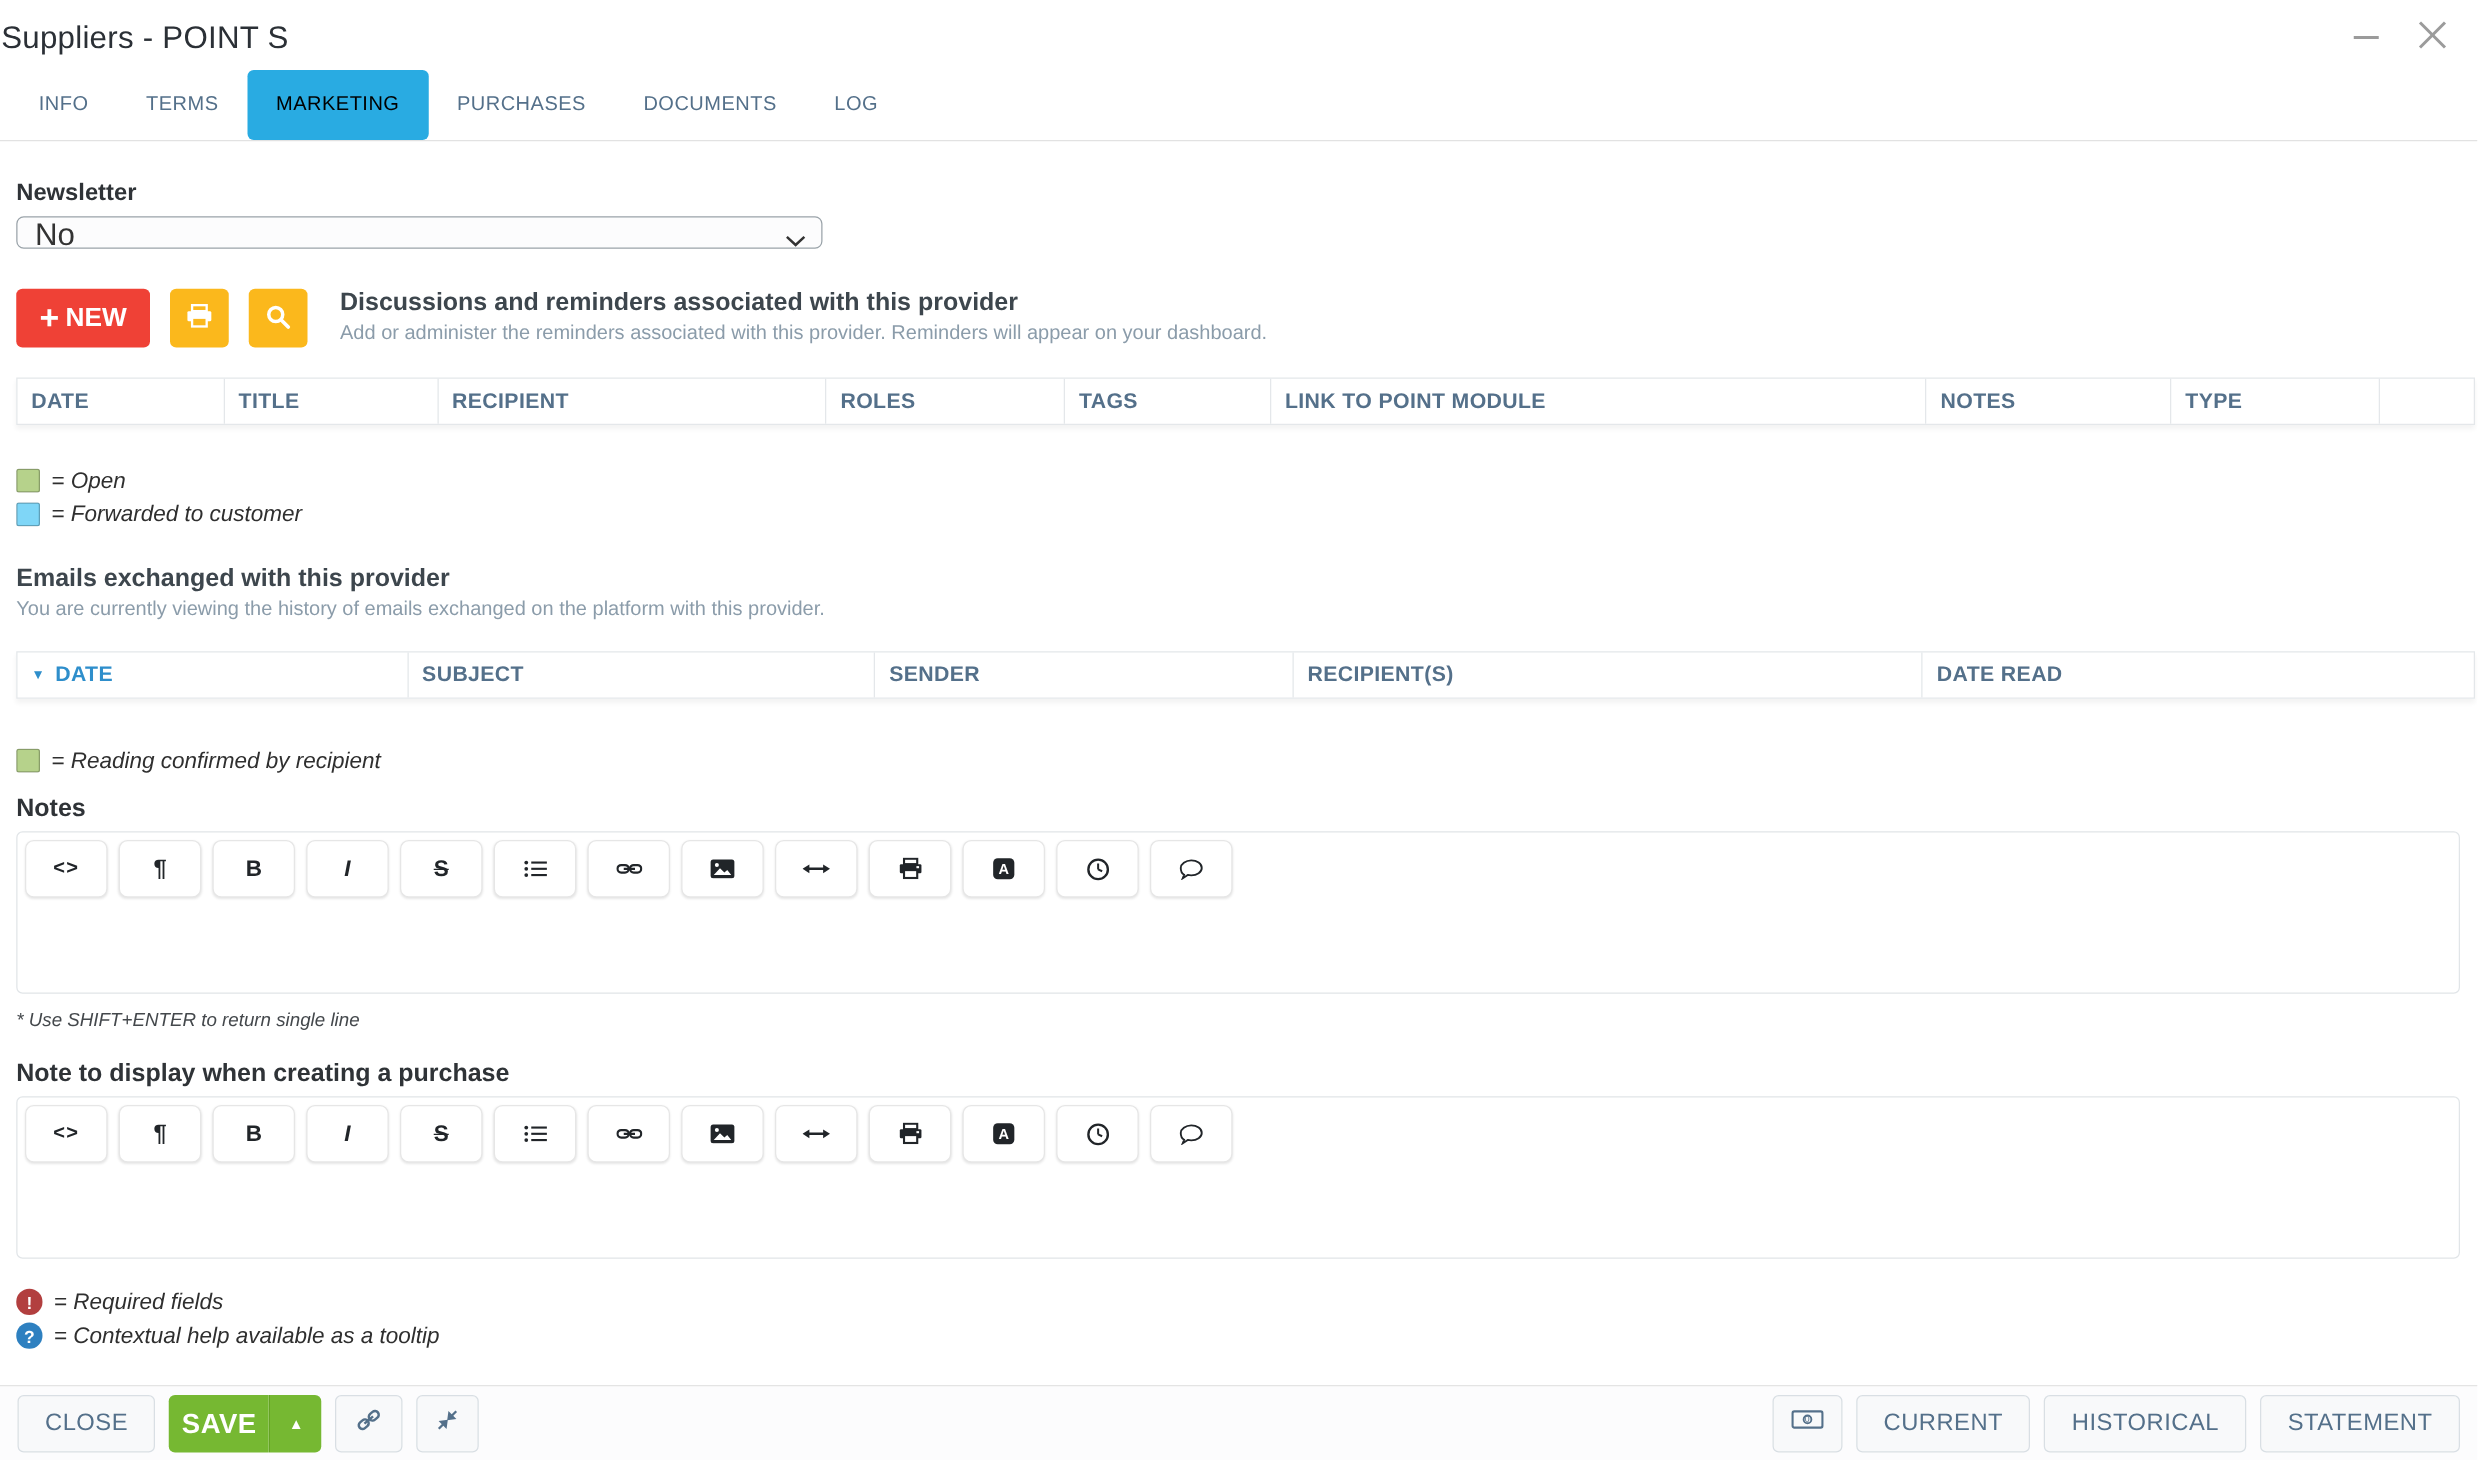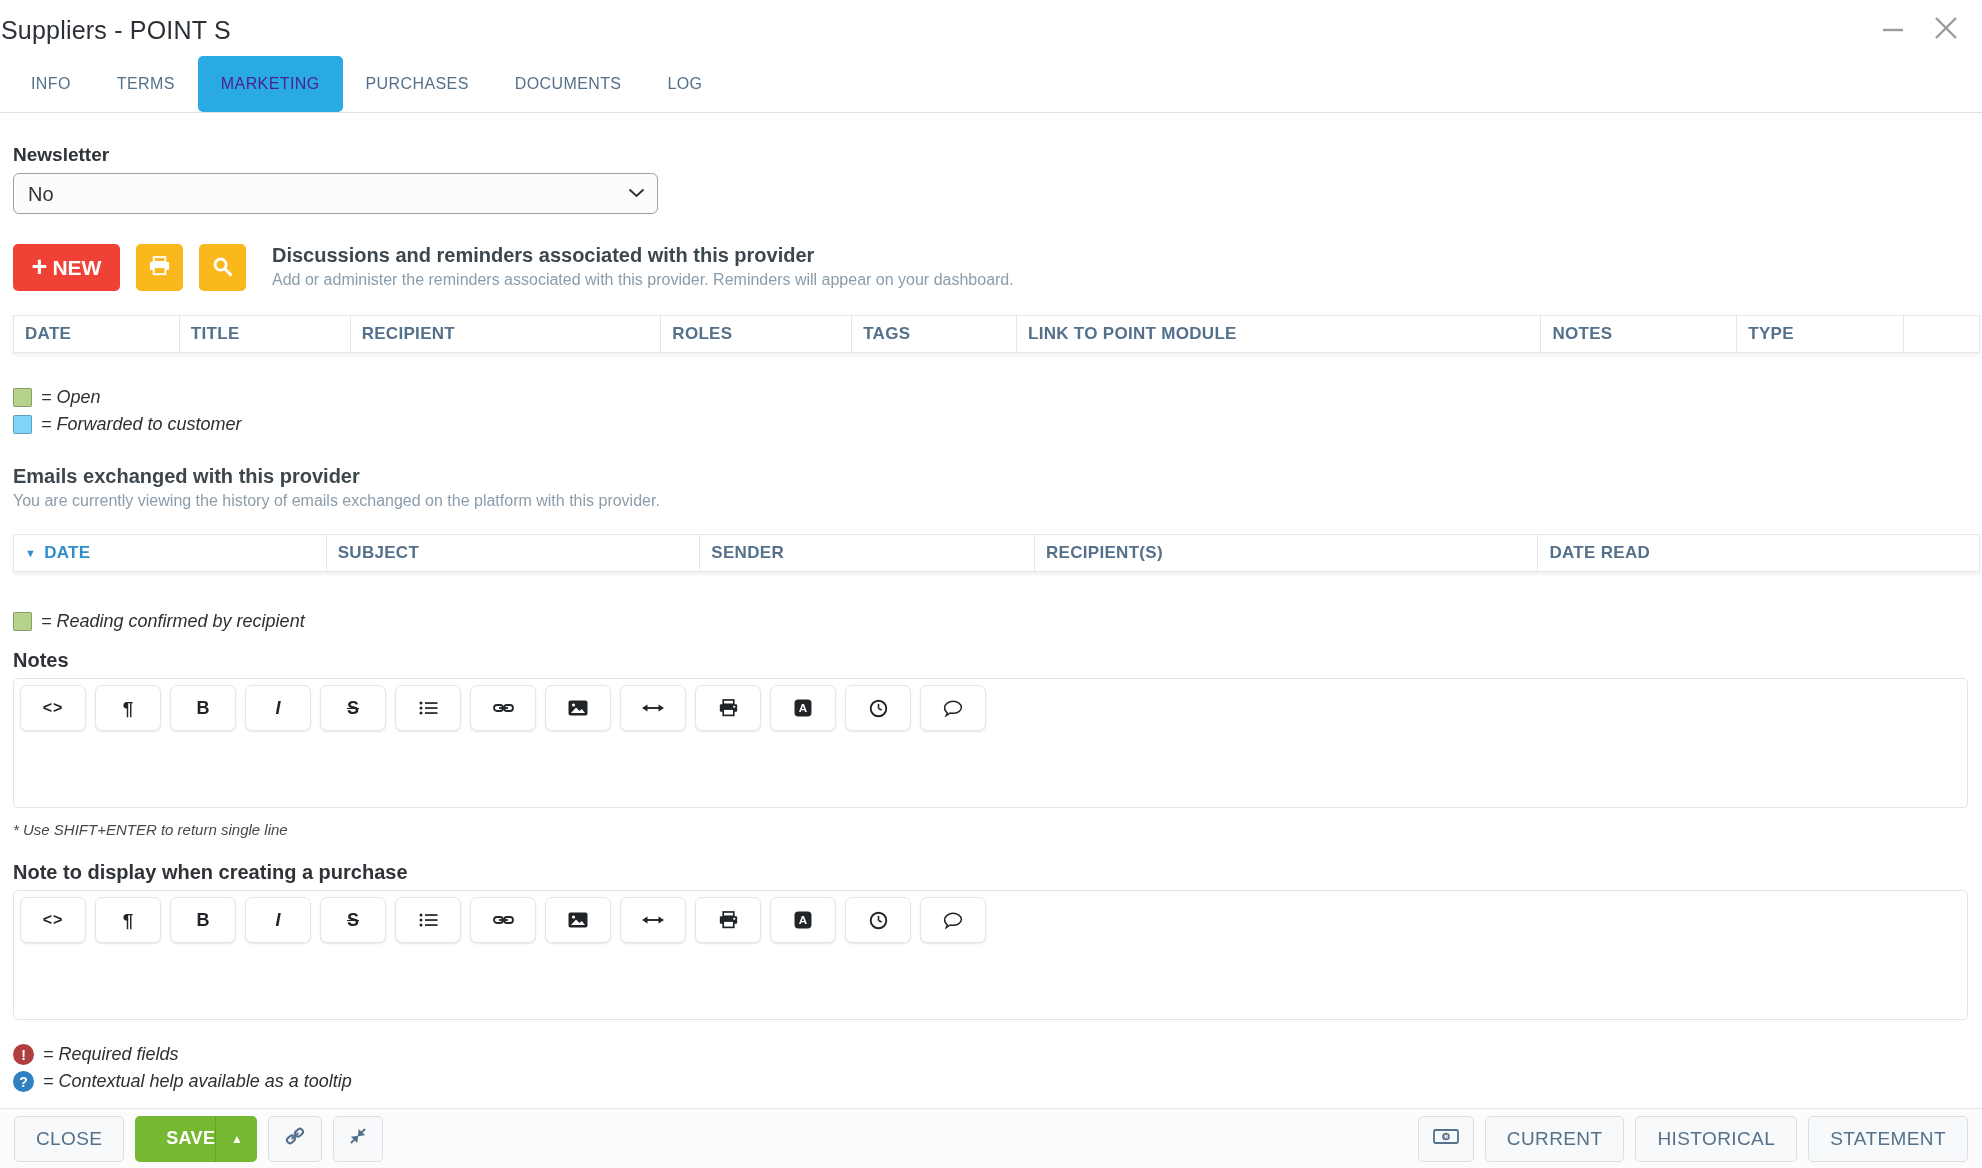--- a/index.html
+++ b/index.html
@@ -13,27 +13,27 @@
   
   .titlebar { position:relative; padding:16px 14px 0 1px; height:46px; }
   .win-title { font-size:25px; font-weight:400; color:#2b3036; letter-spacing:.2px; }
   .win-controls { position:absolute; top:10px; right:18px; display:flex; gap:18px; align-items:center; }
   .win-btn { background:none; border:none; cursor:pointer; padding:4px; line-height:0; }
 
   
   .tabbar { display:flex; margin-top:10px; border-bottom:1px solid #e2e2e2; padding-left:8px; }
   .tab { height:56px; line-height:56px; padding:0 23px; font-size:16px; font-weight:500;
          letter-spacing:.4px; color:#54708a; cursor:pointer; }
-  .tab.active { background:#29abe2; color:#4c1d95; border-radius:5px; }
+  .tab.active { background:#29abe2; color:#000000; border-radius:5px; }
 
   
   .field-label { font-size:19px; font-weight:700; color:#2f3337; margin-top:31px; }
   .select-wrap { position:relative; width:645px; margin-top:7px; }
   select.newsletter {
-    width:100%; height:41px; font-family:"Liberation Sans",sans-serif; font-size:20px; color:#333;
+    width:100%; height:26px; font-family:"Liberation Sans",sans-serif; font-size:25px; color:#333;
     padding:0 14px; border:1px solid #9aa3a9; border-radius:6px; background:#fcfcfd;
     -webkit-appearance:none; appearance:none;
   }
   .select-chevron { position:absolute; right:13px; top:15px; pointer-events:none; line-height:0; }
 
   
   .action-row { display:flex; margin-top:30px; align-items:flex-start; }
   .btn { border:none; border-radius:5px; cursor:pointer; display:inline-flex;
          align-items:center; justify-content:center; }
   .btn-new { background:#ef4136; color:#fff; width:107px; height:47px; font-size:21px; font-weight:700;
@@ -85,22 +85,22 @@
 
   
   .footer { position:absolute; left:0; bottom:0; width:1982px; height:60px; background:#fcfcfd;
             border-top:1px solid #e4e4e4; display:flex; align-items:center; padding:0 14px; }
   .fbtn { height:46px; border:1px solid #d9dfe4; border-radius:5px; background:#f8f9fa; color:#54708a;
           font-size:19px; font-weight:500; letter-spacing:.4px; padding:16px 21px; cursor:pointer;
           display:inline-flex; align-items:center; justify-content:center; margin-right:11px;
           font-family:"Liberation Sans",sans-serif; }
   .save-group { display:flex; margin-right:11px; }
   .fbtn-save { background:#76b832; border:none; color:#fff; font-weight:600; height:46px; width:80px;
-               border-radius:5px 0 0 5px; font-size:18px; letter-spacing:.4px; cursor:pointer;
-               font-family:"Liberation Sans",sans-serif;text-align:right;}
+               border-radius:5px 0 0 5px; font-size:22px; letter-spacing:.4px; cursor:pointer;
+               font-family:"Liberation Sans",sans-serif;}
   .fbtn-caret { background:#76b832; border:none; border-left:1px solid #64a324; color:#fff; width:42px;
                 height:46px; border-radius:0 5px 5px 0; cursor:pointer; font-size:12px; }
   .fbtn-icon { padding:0 14px; }
   .footer-right { margin-left:auto; display:flex; align-items:center; }
   .footer-right .fbtn:last-child { margin-right:0; }
 </style>
 </head>
 <body>
 
 <div class="titlebar">

